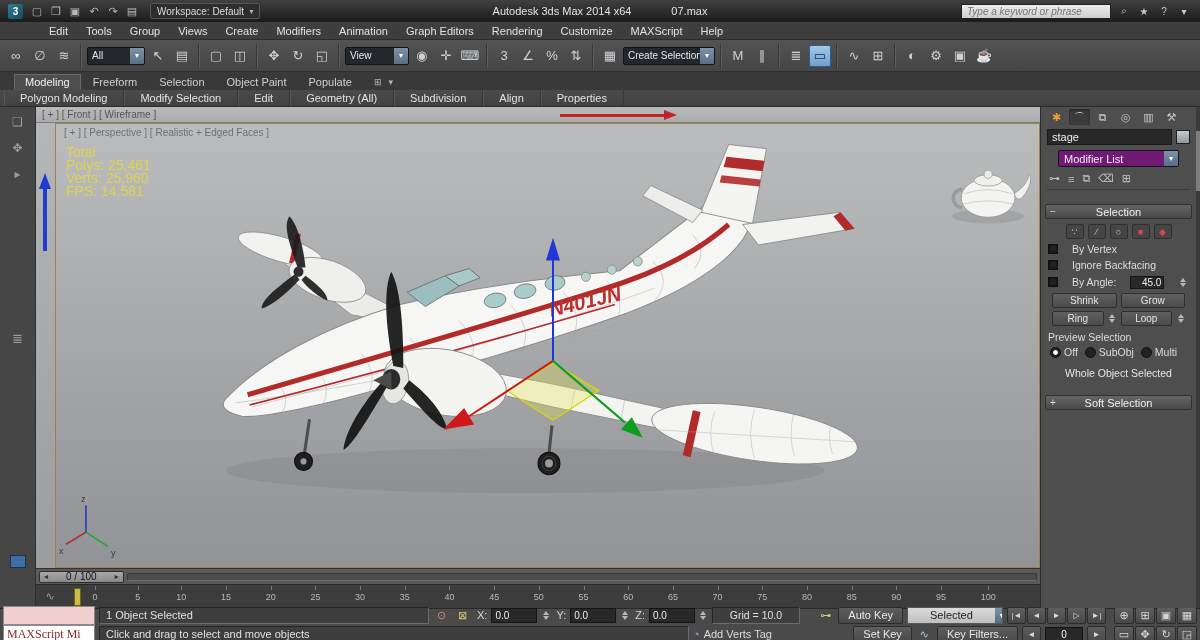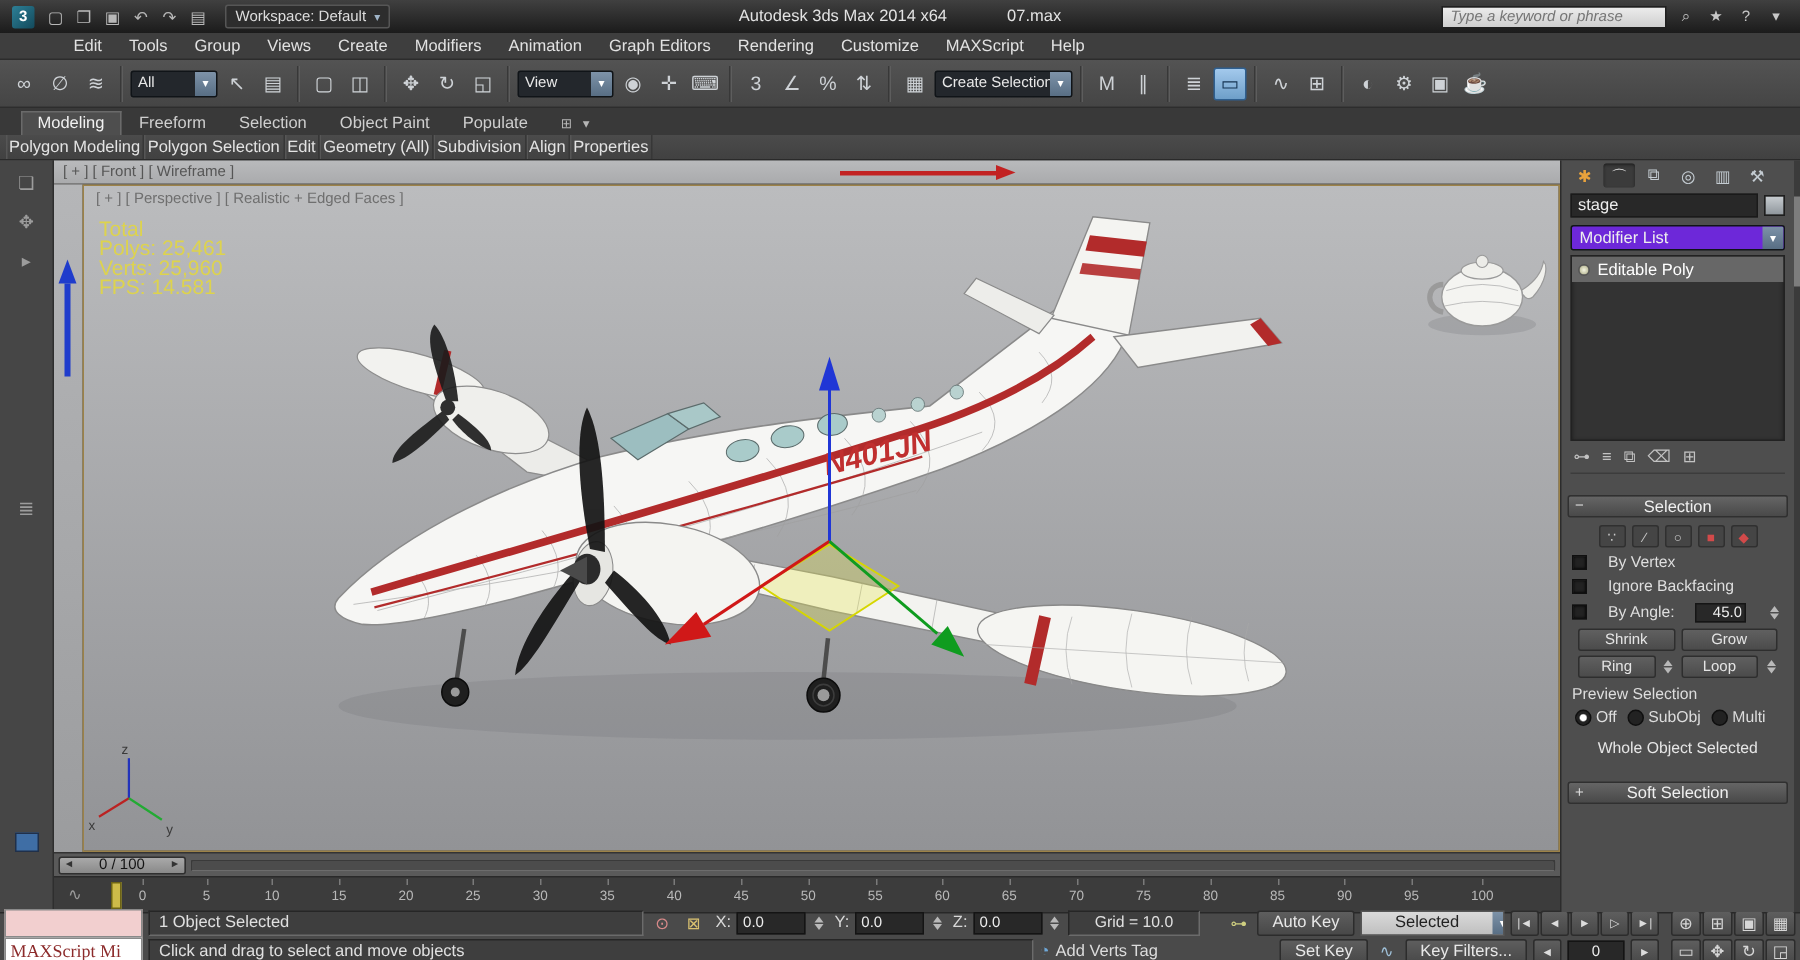--- a/index.html
+++ b/index.html
@@ -33,21 +33,21 @@
 .tb-dd .dd-arrow,.cp-modlist .dd-arrow,.sel-dd .dd-arrow{width:14px;height:100%;background:linear-gradient(#7d92a8,#586e84);color:#fff;display:flex;align-items:center;justify-content:center;font-size:8px;flex:none}
 
 
 .ribbon-tabs{height:18px;background:#393939;display:flex;align-items:flex-end;padding-left:14px;flex:none}
 .tabs-wrap{display:flex;gap:2px;align-items:flex-end}
 .ribbon-tab{font-size:11px;color:#cfcfcf;padding:1px 10px 2px}
 .ribbon-tab.active{background:#4e4e4e;border:1px solid #6a6a6a;border-bottom:none;color:#f2f2f2}
 .ribbon-extra{display:flex;gap:7px;margin-left:12px;align-items:center;padding-bottom:3px}
 .ribbon-extra .item{color:#b5b5b5;font-size:9px}
 .ribbon-sub{height:17px;background:linear-gradient(#4b4b4b,#414141);border-bottom:1px solid #2a2a2a;display:flex;align-items:stretch;padding-left:4px;flex:none}
-.ribbon-panel{font-size:11px;color:#e3e3e3;padding:0 2px;display:flex;align-items:center;border-right:1px solid #373737;box-shadow:inset 1px 0 0 #565656}
+.ribbon-panel{font-size:11px;color:#e3e3e3;padding:0 16px;display:flex;align-items:center;border-right:1px solid #373737;box-shadow:inset 1px 0 0 #565656}
 
 
 .main{flex:1;display:flex;min-height:0}
 .layout-strip{width:36px;background:#464646;border-right:1px solid #2e2e2e;display:flex;flex-direction:column;align-items:center;padding-top:8px;flex:none}
 .strip-icons{display:flex;flex-direction:column;gap:12px;align-items:center}
 .strip-icons .item{color:#9c9c9c;font-size:12px}
 .layout-tabs-glyph{margin-top:150px;color:#9c9c9c;font-size:13px}
 .layout-thumb{margin-top:auto;margin-bottom:40px;width:16px;height:13px;background:#3f6ea5;border:1px solid #20304a}
 
 .center-col{display:flex;flex-direction:column;flex:1;min-width:0}
@@ -85,21 +85,21 @@
 
 .command-panel{width:160px;background:#4e4e4e;border-left:1px solid #2c2c2c;flex:none;font-size:11px;color:#dedede;position:relative;padding-right:4px}
 .cp-scroll{position:absolute;right:0;top:0;width:4px;height:100%;background:#3b3b3b}
 .cp-scroll .thumb{position:absolute;top:24px;left:0;width:4px;height:60px;background:#7d7d7d}
 .cp-tabs{height:20px;display:flex;align-items:center;gap:2px;padding:2px 5px}
 .cp-tab{width:21px;height:16px;display:flex;align-items:center;justify-content:center;font-size:11px;color:#c3cbd1;border-radius:2px}
 .cp-tab.active{background:#3b3b3b;box-shadow:inset 0 1px 2px #202020;color:#eaeaea}
 .cp-name-row{display:flex;align-items:center;gap:4px;padding:2px 6px}
 .cp-input{flex:1;height:16px;background:#282828;border:1px solid #1a1a1a;color:#eee;font-size:11px;padding:0 4px;font-family:"Liberation Sans",sans-serif;min-width:0}
 .cp-swatch{width:14px;height:14px;background:linear-gradient(#c7ccd0,#8f969c);border:1px solid #1e1e1e;flex:none}
-.cp-modlist{margin:3px 6px;height:17px;background:#6d28d9;border:1px solid #101418;display:flex;align-items:center;border-radius:2px;overflow:hidden}
+.cp-modlist{margin:3px 17px;height:17px;background:#701a75;border:1px solid #101418;display:flex;align-items:center;border-radius:2px;overflow:hidden}
 .cp-modlist .dd-text{flex:1;padding:0 5px;font-size:11px;color:#eee}
 .cp-stack{margin:2px 6px;height:124px;background:#333;border:1px solid #222;box-shadow:inset 0 1px 3px #1b1b1b;overflow:hidden}
 .stack-row{height:17px;display:flex;align-items:center;gap:5px;padding:0 4px;font-size:11px}
 .stack-row.active{background:#676767;color:#fff}
 .bulb{width:8px;height:8px;border-radius:50%;background:radial-gradient(#f6f6e2,#a7a780);border:1px solid #555;flex:none}
 .cp-stack-tools{margin:2px 6px 0;display:flex;gap:8px;align-items:center;padding:2px 2px 4px;border-bottom:1px solid #3c3c3c}
 .stack-tool{color:#c2c2c2;font-size:11px}
 .rollout-h{margin:4px 4px 0;height:15px;background:linear-gradient(#656565,#494949);border:1px solid #303030;border-radius:2px;display:flex;align-items:center;font-size:11px;color:#efefef;position:relative}
 .first-roll{margin-top:14px}
 .roll-btn{position:absolute;left:4px;font-size:10px;color:#ddd}
@@ -258,21 +258,21 @@
         <span class="ribbon-tab">Object Paint</span>
         <span class="ribbon-tab">Populate</span>
       </span>
     <span class="ribbon-extra">
         <span class="item">⊞</span>
         <span class="item">▾</span>
       </span>
   </div>
   <div class="ribbon-sub">
       <span class="ribbon-panel">Polygon Modeling</span>
-      <span class="ribbon-panel">Polygon Selection</span>
+      <span class="ribbon-panel">Modify Selection</span>
       <span class="ribbon-panel">Edit</span>
       <span class="ribbon-panel">Geometry (All)</span>
       <span class="ribbon-panel">Subdivision</span>
       <span class="ribbon-panel">Align</span>
       <span class="ribbon-panel">Properties</span>
     </div>
 
   <div class="main">
 
     <div class="layout-strip">
@@ -495,26 +495,20 @@
           <span class="cp-tab">⚒</span>
         </div>
       <div class="cp-name-row">
         <input class="cp-input" value="stage" style="">
         <span class="cp-swatch"></span>
       </div>
       <div class="cp-modlist">
         <span class="dd-text">Modifier List</span>
         <span class="dd-arrow">▾</span>
       </div>
-      <div class="cp-stack">
-        <div class="stack-row active">
-          <span class="bulb"></span>
-          <span>Editable Poly</span>
-        </div>
-      </div>
       <div class="cp-stack-tools">
           <span class="stack-tool">⊶</span>
           <span class="stack-tool">≡</span>
           <span class="stack-tool">⧉</span>
           <span class="stack-tool">⌫</span>
           <span class="stack-tool">⊞</span>
         </div>
 
       <div class="rollout-h first-roll">
         <span class="roll-btn">−</span>

